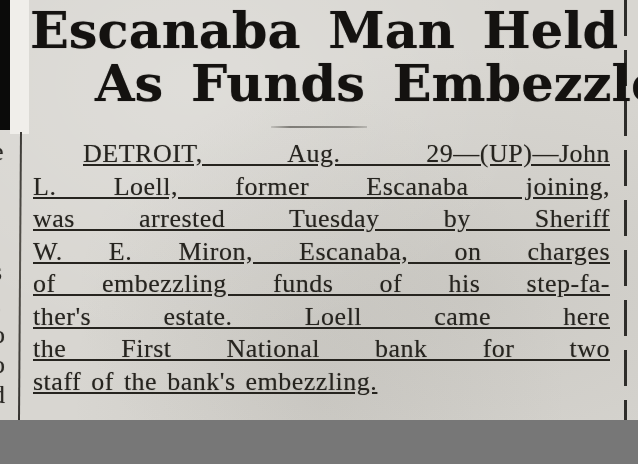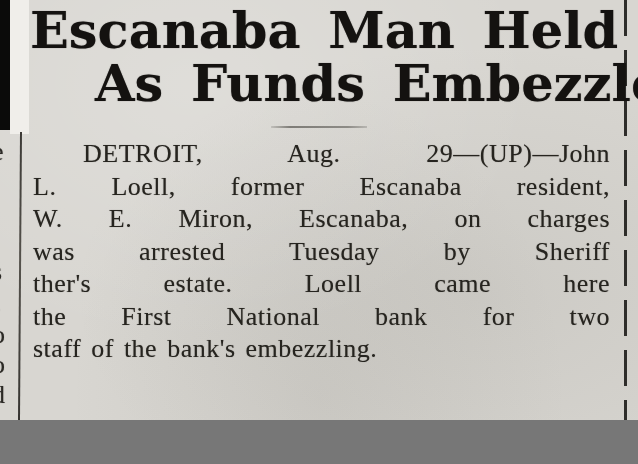--- a/index.html
+++ b/index.html
@@ -73,20 +73,21 @@
     text-shadow: 0 0 1px rgba(20,18,16,0.5);
   }
   .headline-line.l1 { left: 30px; top: 5px; }
   .headline-line.l2 { left: 95px; top: 58px; }
 
   
   .article-body {
     position: absolute;
     left: 33px; top: 138px;
     width: 577px;
+    text-decoration: underline;
   }
   .body-line {
     height: 32.5px;
     font-size: 26px;
     line-height: 31px;
     letter-spacing: 0.5px;
     word-spacing: 3px;
     text-align: justify;
     text-align-last: justify;
     white-space: nowrap;
@@ -116,23 +117,24 @@
   <div class="white-strip"></div>
   <div class="left-rule"></div>
   <div class="right-rule"></div>
 
   <div class="headline-line l1">Escanaba Man Held</div>
   <div class="headline-line l2">As Funds Embezzler</div>
   <div class="headline-rule"></div>
 
   <div class="article-body">
     <div class="body-line first">DETROIT, Aug. 29—(UP)—John</div>
-    <div class="body-line">L. Loell, former Escanaba resident,</div>
+    <div class="body-line">L. Loell, former Escanaba joining,</div>
+    <div class="body-line">was arrested Tuesday by Sheriff</div>
     <div class="body-line">W. E. Miron, Escanaba, on charges</div>
-    <div class="body-line">was arrested Tuesday by Sheriff</div>
+    <div class="body-line">of embezzling funds of his step-fa-</div>
     <div class="body-line">ther's estate. Loell came here</div>
     <div class="body-line">the First National bank for two</div>
     <div class="body-line last">staff of the bank's embezzling.</div>
   </div>
 
   <div class="margin-fragment" style="top:138px">e</div>
   <div class="margin-fragment" style="top:166px">l</div>
   <div class="margin-fragment" style="top:196px">:</div>
   <div class="margin-fragment" style="top:258px">s</div>
   <div class="margin-fragment" style="top:294px">-</div>

